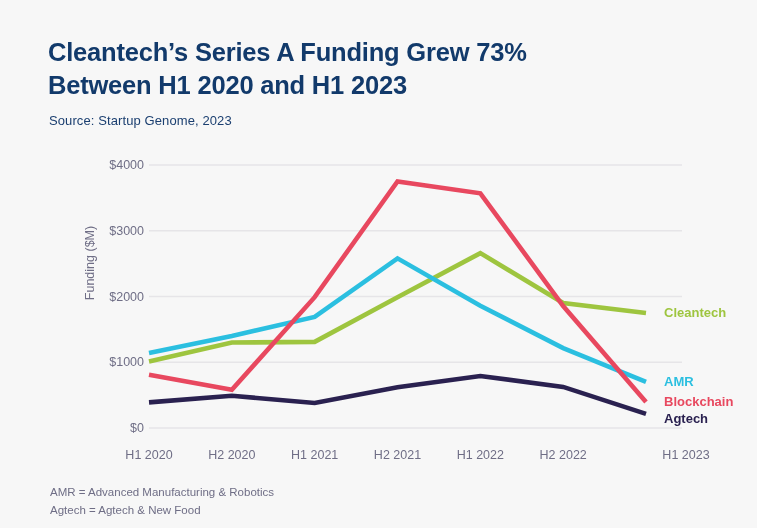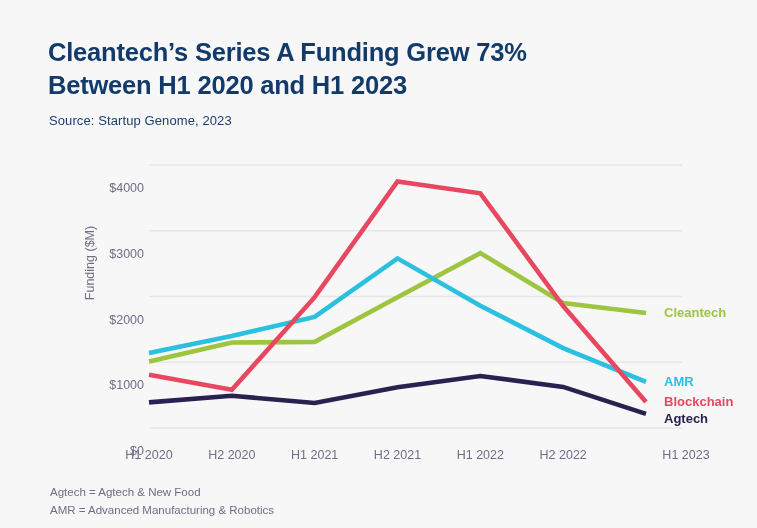--- a/index.html
+++ b/index.html
@@ -59,21 +59,20 @@
     transform-origin: center center;
   }
   .ylab {
     position: absolute;
     right: 0;
     width: 70px;
     text-align: right;
     font-size: 12.5px;
     color: #6f6e86;
     transform: translateY(-50%);
-    margin-top: 23px;
   }
   .ylabs {
     position: absolute;
     left: 68px;
     top: 0;
     width: 70px;
     height: 528px;
   }
   .xlabs {
     position: absolute;
@@ -164,17 +163,17 @@
 
     <div>
         <div class="series-label" style="left: 658px; top: 304.938px; color: rgb(158, 197, 63);">Cleantech</div>
         <div class="series-label" style="left: 658px; top: 373.975px; color: rgb(43, 191, 224);">AMR</div>
         <div class="series-label" style="left: 658px; top: 394.029px; color: rgb(232, 72, 95);">Blockchain</div>
         <div class="series-label" style="left: 658px; top: 411.029px; color: rgb(42, 33, 80);">Agtech</div>
       </div>
   </div>
 
   <div class="footnotes">
+    <span class="footnote-line">AMR = Advanced Manufacturing &amp; Robotics</span>
     <span class="footnote-line">Agtech = Agtech &amp; New Food</span>
-    <span class="footnote-line">AMR = Advanced Manufacturing &amp; Robotics</span>
   </div>
 
 </div>
 
 </body></html>

